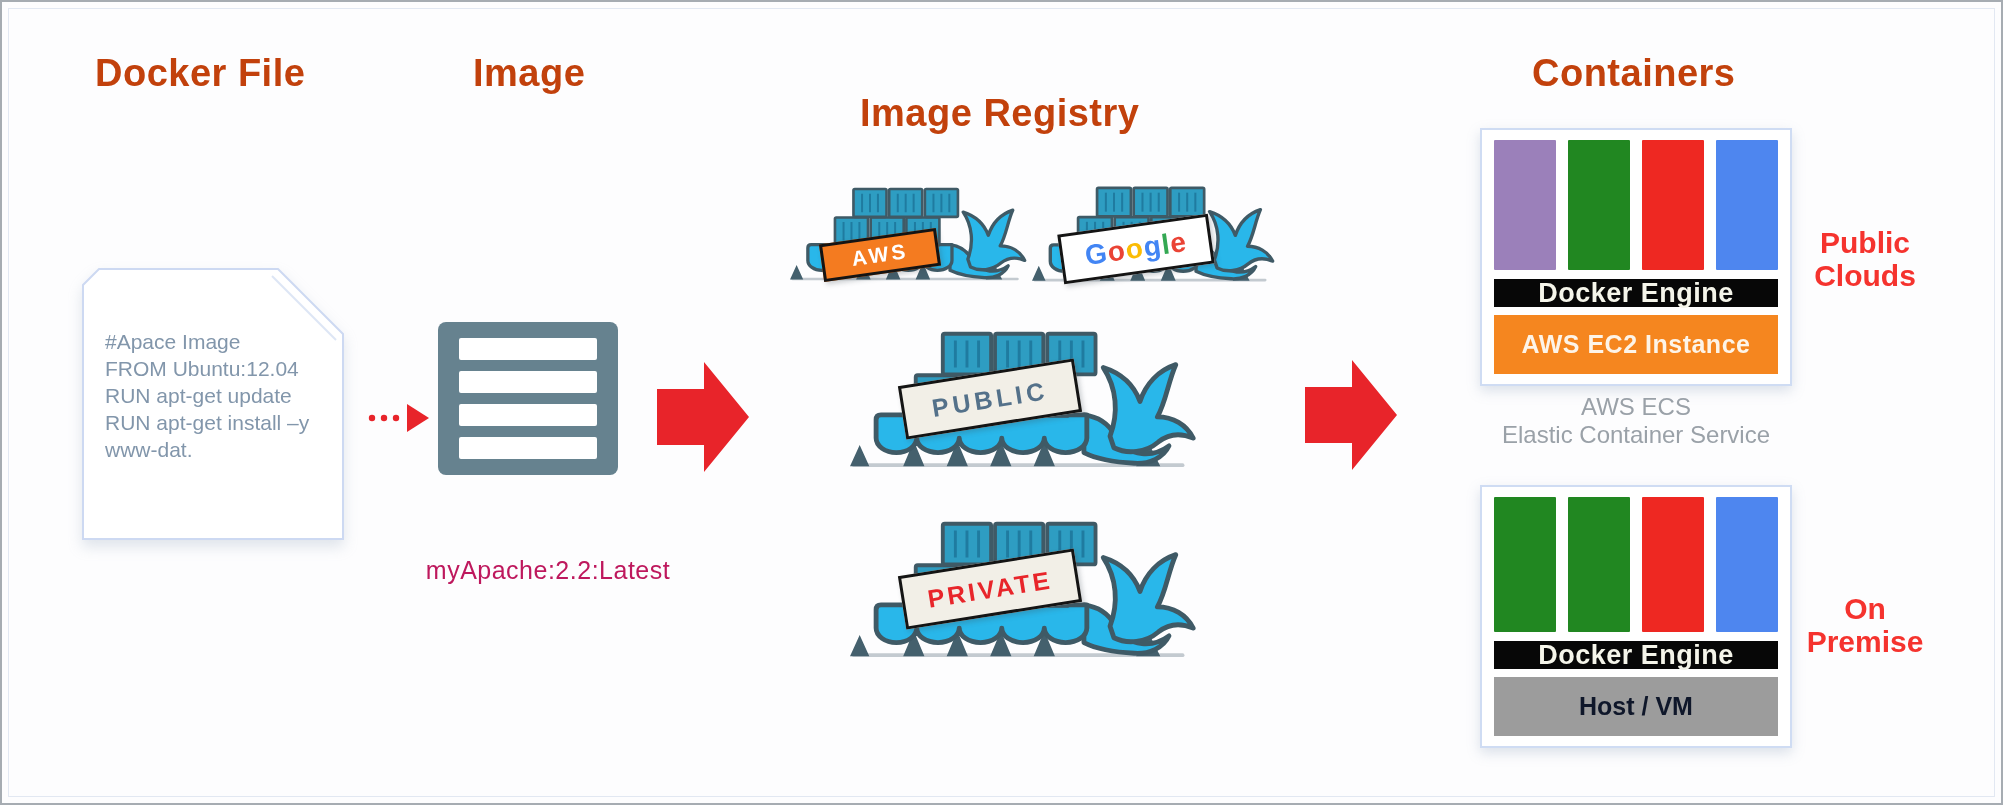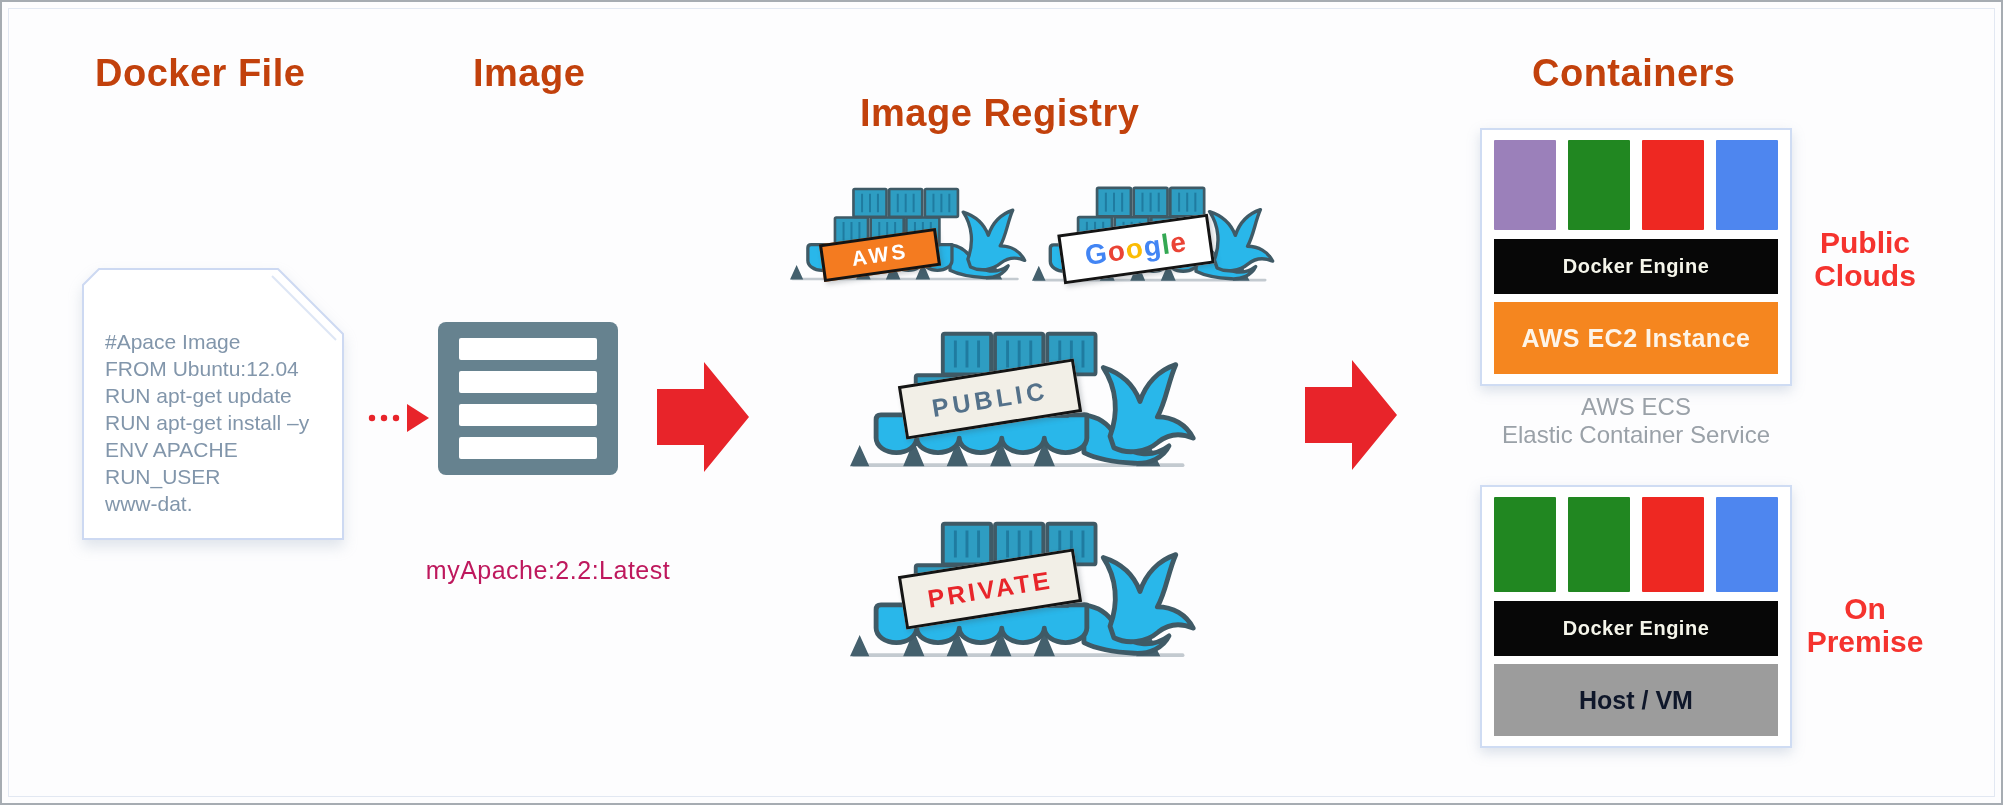--- a/index.html
+++ b/index.html
@@ -54,23 +54,23 @@
                   font-size:25px;letter-spacing:3px;transform:rotate(-9deg);}
 
   
   .cbox{position:absolute;left:1480px;width:312px;background:#ffffff;border:2px solid #cfdcf3;
         box-shadow:0 5px 12px rgba(130,150,180,.28);box-sizing:border-box;padding:10px 12px;
         display:flex;flex-direction:column;}
   .cbox.pub{top:128px;height:258px;}
   .cbox.onp{top:485px;height:263px;}
   .cbars{display:flex;gap:12px;flex:1;}
   .cbar{flex:1;border-radius:1px;}
-  .engine{margin-top:9px;height:55px;background:#070707;color:#f5f5ea;font-size:20px;font-weight:bold;
+  .engine{margin-top:9px;height:28px;background:#070707;color:#f5f5ea;font-size:27px;font-weight:bold;
           display:flex;align-items:center;justify-content:center;letter-spacing:.5px;flex:none;}
-  .hostbar{margin-top:8px;height:72px;font-size:25px;font-weight:bold;display:flex;align-items:center;
+  .hostbar{margin-top:8px;height:59px;font-size:25px;font-weight:bold;display:flex;align-items:center;
            justify-content:center;flex:none;}
   .ec2{background:#f5861f;color:#fdf4e8;letter-spacing:.5px;}
   .hostvm{background:#9c9c9c;color:#0f172a;}
 
   .caption{position:absolute;left:1480px;top:393px;width:312px;text-align:center;font-size:24px;
            line-height:28px;color:#9aa1a8;}
   .sidelabel{position:absolute;width:140px;text-align:center;font-size:30px;line-height:33px;
              font-weight:bold;color:#f5332e;}
   .pubclouds{left:1795px;top:226px;}
   .onpremise{left:1795px;top:592px;}
@@ -120,21 +120,20 @@
   <div class="doc">
     <svg width="262" height="272" viewBox="0 0 262 272">
       <path d="M17,1 L196,1 L261,66 L261,271 L1,271 L1,17 Z" fill="#ffffff" stroke="#cdd9f2" stroke-width="2"></path>
       <path d="M190,8 L254,72" fill="none" stroke="#dde6f5" stroke-width="2"></path>
     </svg>
     <div class="doc-text">
       <div>#Apace Image</div>
       <div>FROM Ubuntu:12.04</div>
       <div>RUN apt-get update</div>
       <div>RUN apt-get install –y</div>
-      <div>ENV APACHE RUN_USER</div>
       <div>www-dat.</div>
     </div>
   </div>
 
   <svg class="dotarrow" width="62" height="34" viewBox="0 0 62 34">
     <circle cx="5" cy="17" r="3.2" fill="#e8242a"></circle>
     <circle cx="17" cy="17" r="3.2" fill="#e8242a"></circle>
     <circle cx="29" cy="17" r="3.2" fill="#e8242a"></circle>
     <polygon points="40,3 62,17 40,31" fill="#e8242a"></polygon>
   </svg>

